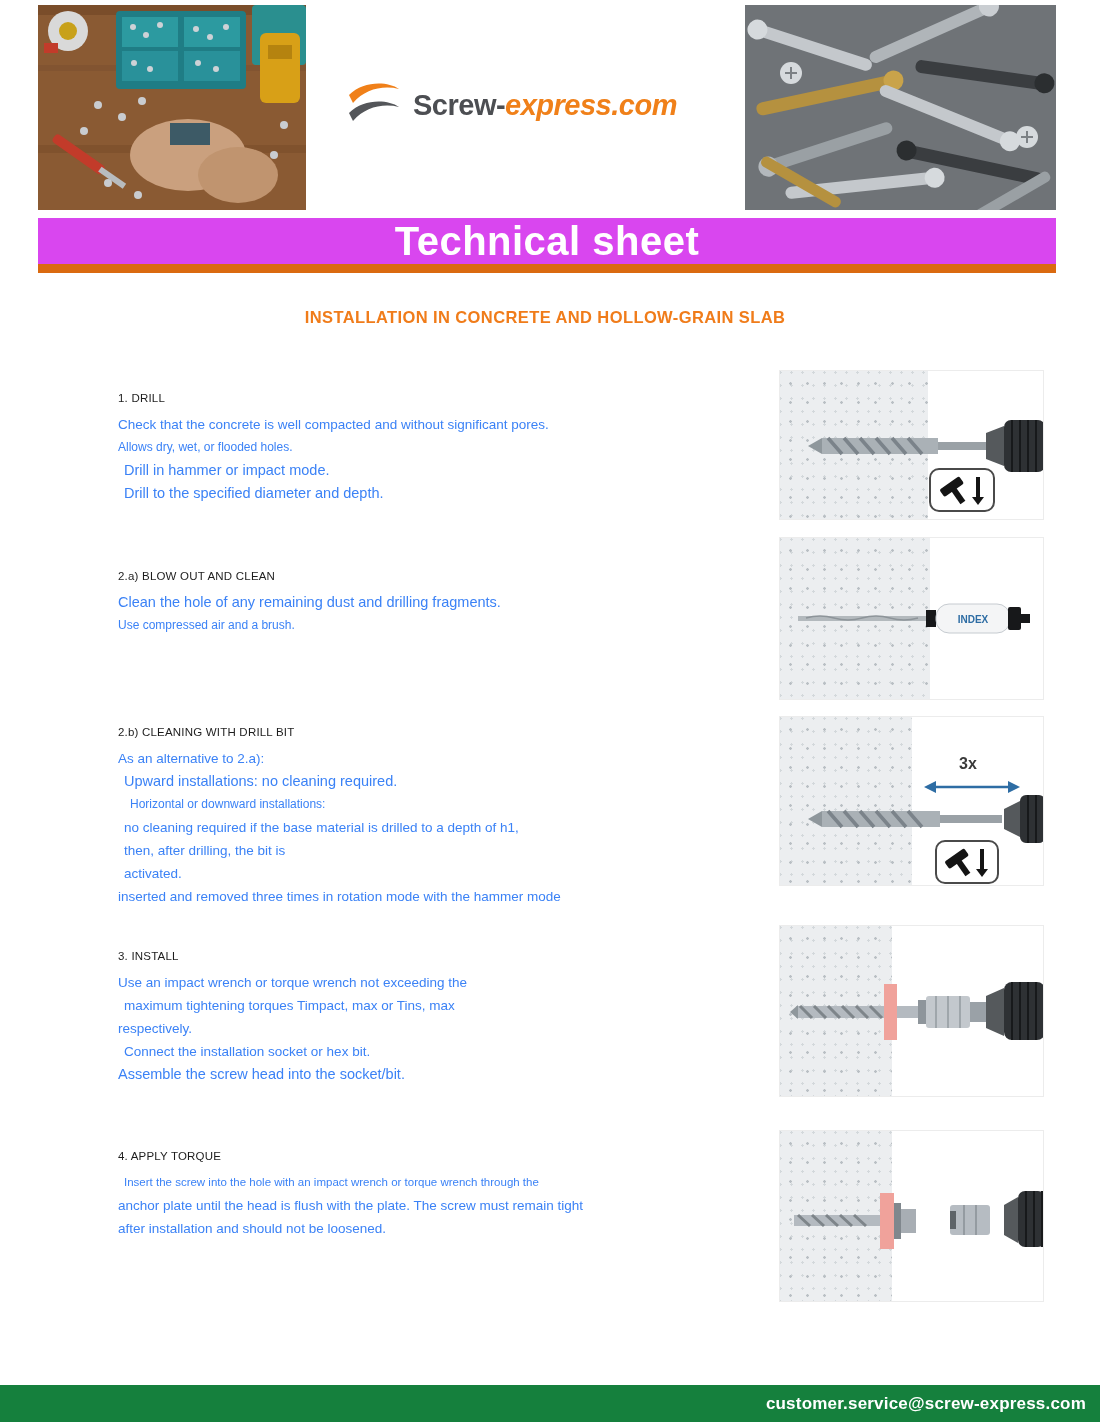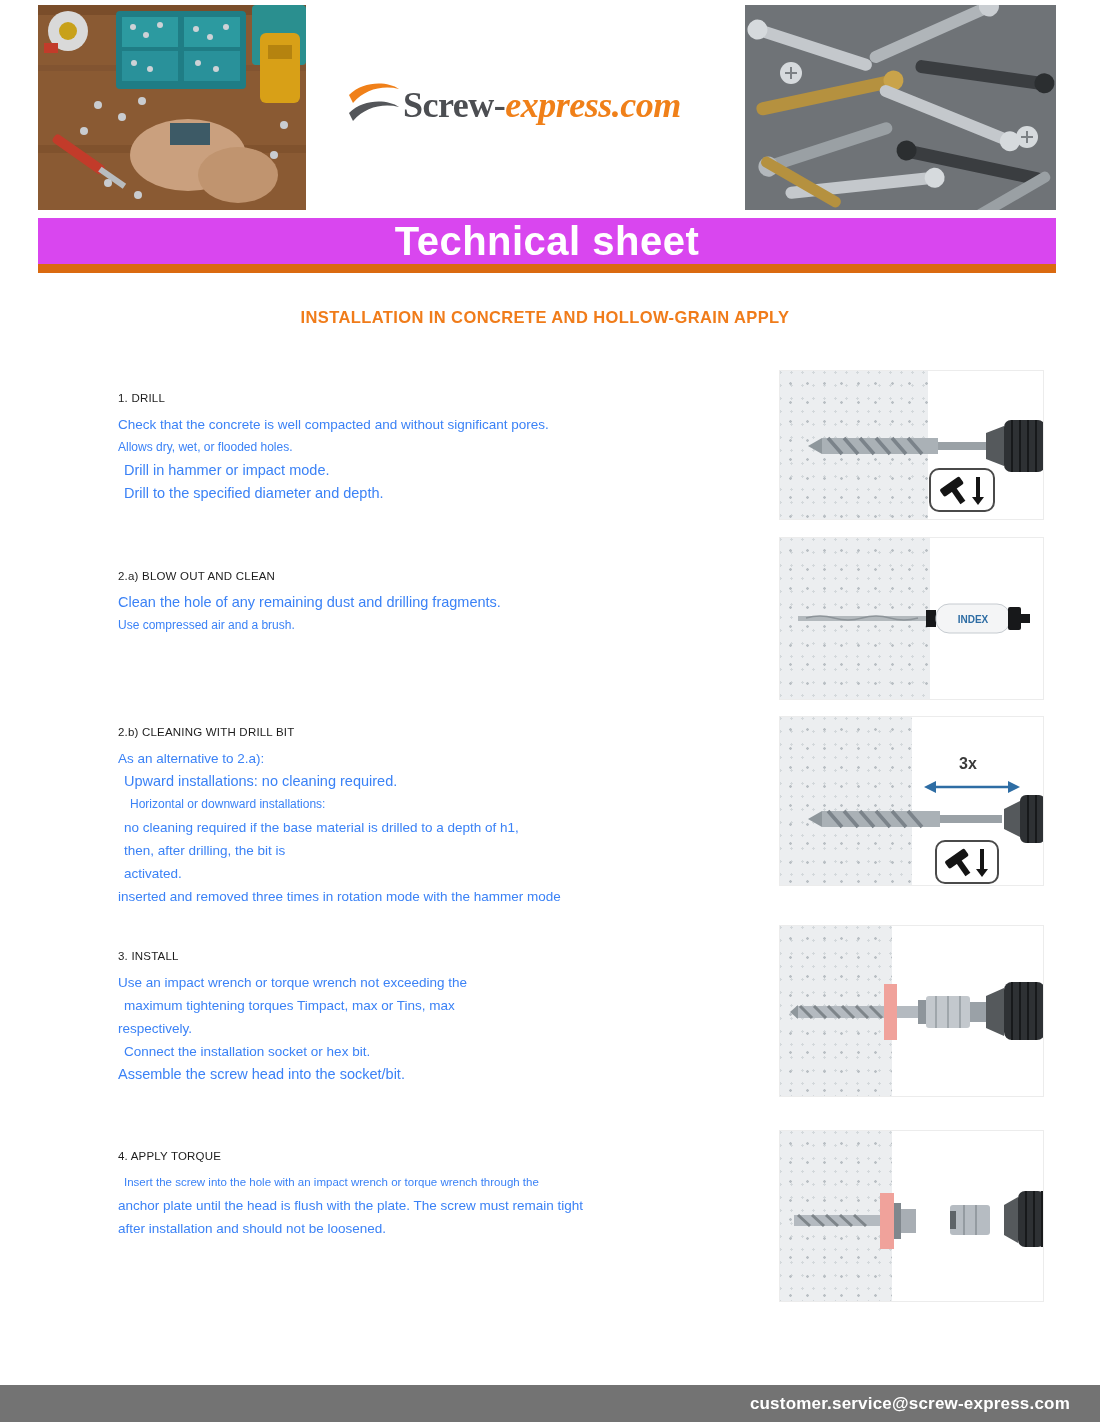--- a/index.html
+++ b/index.html
@@ -5,21 +5,21 @@
   * { margin:0; padding:0; box-sizing:border-box; }
   html,body { background:#ffffff; }
   body { font-family:"Liberation Sans", sans-serif; }
   #page { position:relative; width:1100px; height:1422px; background:#fff; overflow:hidden; margin:0 auto; }
 
   
   .photo { position:absolute; top:5px; height:205px; overflow:hidden; }
   .photo-left { left:38px; width:268px; }
   .photo-right { left:745px; width:311px; }
   .logo-area { position:absolute; top:70px; left:345px; width:400px; height:70px; display:flex; align-items:center; }
-  .logo-text { font-size:36px; line-height:36px; white-space:nowrap;font-family:Liberation Serif, serif; }
+  .logo-text { margin-left:10px; font-size:29px; line-height:36px; white-space:nowrap; }
   .logo-primary { font-weight:800; color:#4c4e52; letter-spacing:-0.5px; }
   .logo-secondary { font-style:italic; font-weight:700; color:#f08019; letter-spacing:-0.5px; }
 
   .banner { position:absolute; top:218px; left:38px; width:1018px; height:46px; background:#d946ef;
             color:#ffffff; font-weight:800; font-size:40px; letter-spacing:0.5px;
             display:flex; align-items:center; justify-content:center; }
   .banner-shadow { position:absolute; top:264px; left:38px; width:1018px; height:9px; background:#da6a10; }
 
   .page-title { position:absolute; top:308px; left:0; width:1090px; text-align:center;
                 color:#f07c1a; font-size:16.5px; font-weight:600; letter-spacing:0.4px; }
@@ -38,22 +38,22 @@
   .illus { position:absolute; left:779px; width:265px; background:#ffffff; border:1px solid #ececec; overflow:hidden; }
   .concrete { position:absolute; top:0; left:0; bottom:0;
               background-color:#eceef0;
               background-image: radial-gradient(#b9bfc4 1.2px, transparent 1.4px),
                                 radial-gradient(#d3d8db 1px, transparent 1.2px);
               background-size: 17px 19px, 11px 13px;
               background-position: 2px 3px, 6px 8px; }
   .illus svg { position:absolute; top:0; left:0; }
 
   
-  .footer { position:absolute; left:0; bottom:0; width:1100px; height:37px; background:#737373;
-            display:flex; align-items:center; justify-content:flex-end; padding-right:30px; }
+  .footer { position:absolute; left:0; bottom:0; width:1100px; height:37px; background:#15803d;
+            display:flex; align-items:center; justify-content:flex-end; padding-right:14px; }
   .footer-email { color:#ffffff; font-weight:700; font-size:17px; letter-spacing:0.2px; text-decoration:none; }
 </style>
 </head>
 <body>
 
 <div id="page">
 
   <div class="photo photo-left">
     <svg width="268" height="205" viewBox="0 0 268 205">
       <rect width="268" height="205" fill="#8a5a33"></rect>
@@ -159,21 +159,21 @@
           <path d="M40 68 h12 M46 62 v12" stroke="#7c8185" stroke-width="2"></path>
         <circle cx="282" cy="132" r="11" fill="#d6dadd"></circle>
           <path d="M276 132 h12 M282 126 v12" stroke="#7c8185" stroke-width="2"></path>
       </g>
     </svg>
   </div>
 
   <div class="banner">Technical sheet</div>
   <div class="banner-shadow"></div>
 
-  <div class="page-title">INSTALLATION IN CONCRETE AND HOLLOW-GRAIN APPLY</div>
+  <div class="page-title">INSTALLATION IN CONCRETE AND HOLLOW-GRAIN SLAB</div>
 
   <div class="section-text" style="top:392px;">
     <div class="sec-label">1. DRILL</div>
     <div class="sec-line">Check that the concrete is well compacted and without significant pores.</div>
     <div class="sec-line sm">Allows dry, wet, or flooded holes.</div>
     <div class="sec-line lg ind1">Drill in hammer or impact mode.</div>
     <div class="sec-line lg ind1">Drill to the specified diameter and depth.</div>
   </div>
 
   <div class="illus" style="top:370px; height:150px;">

